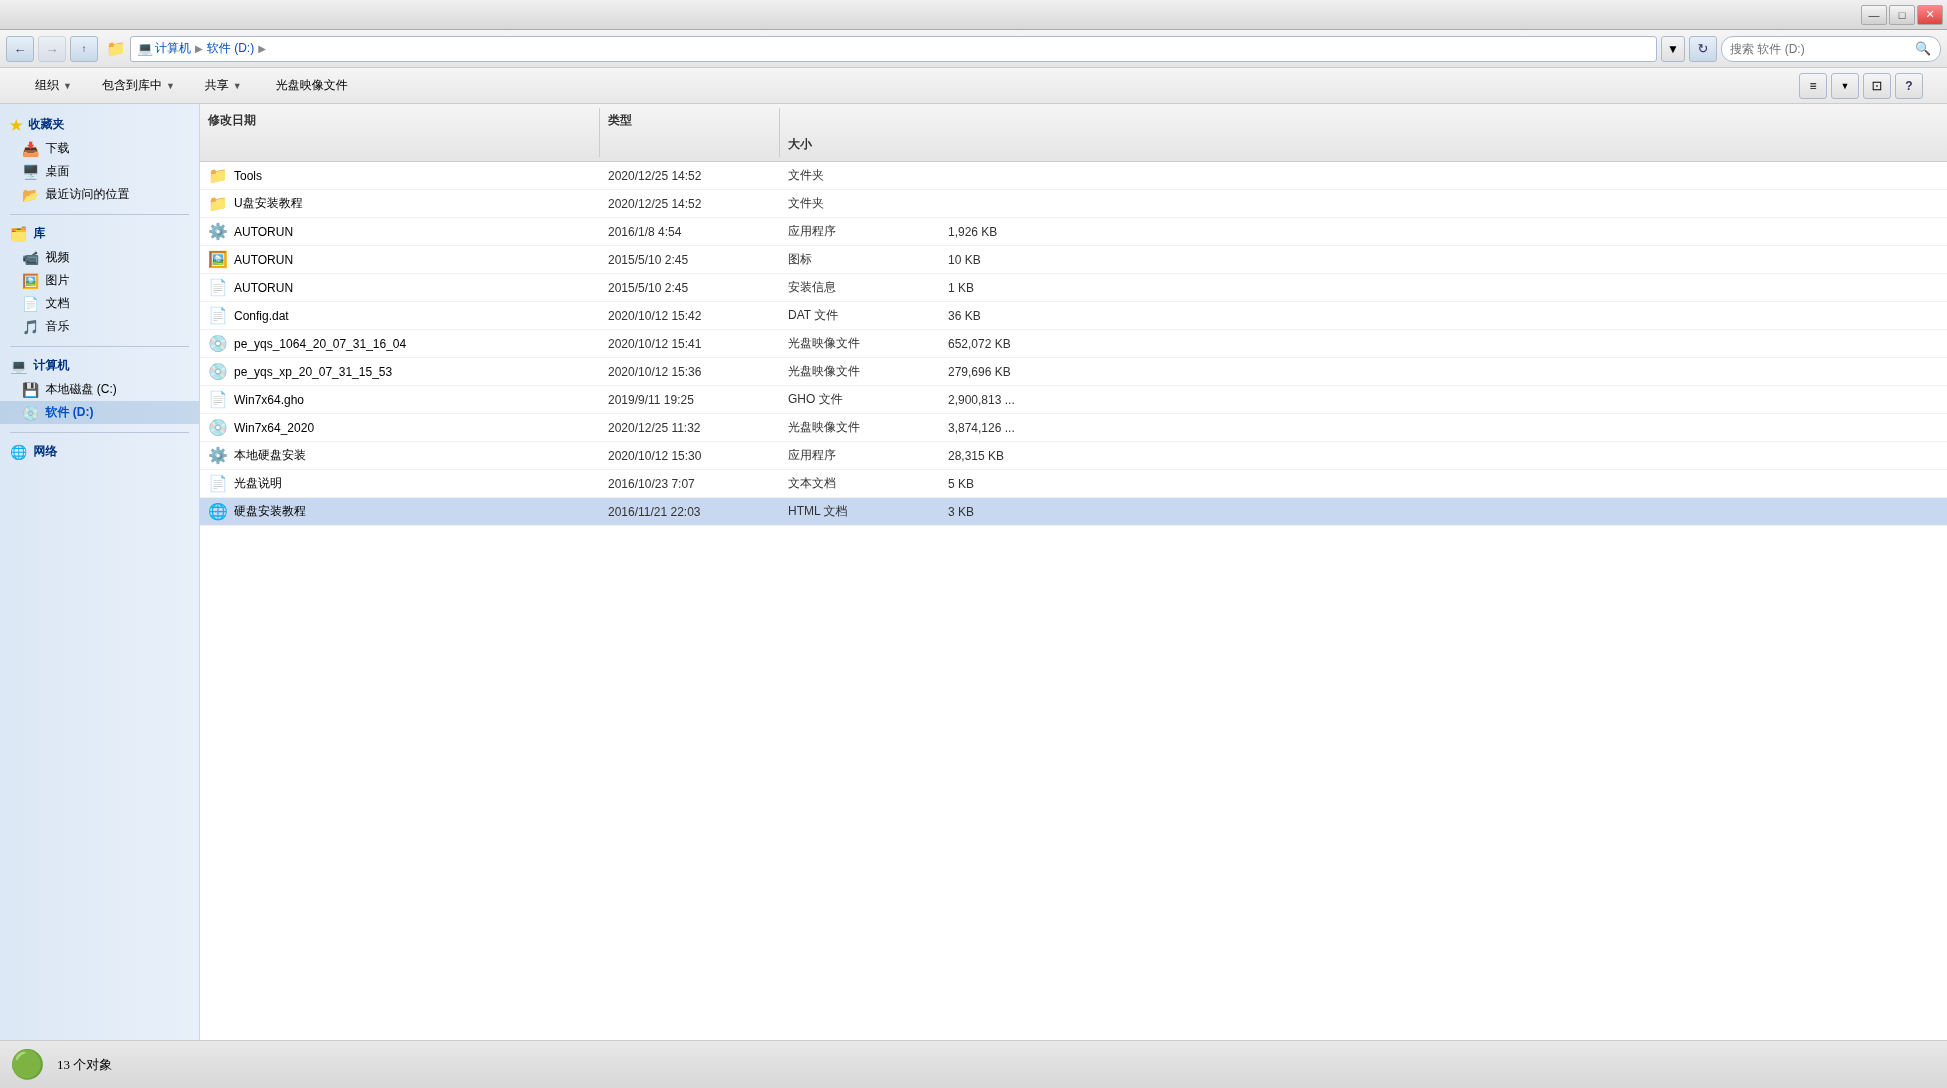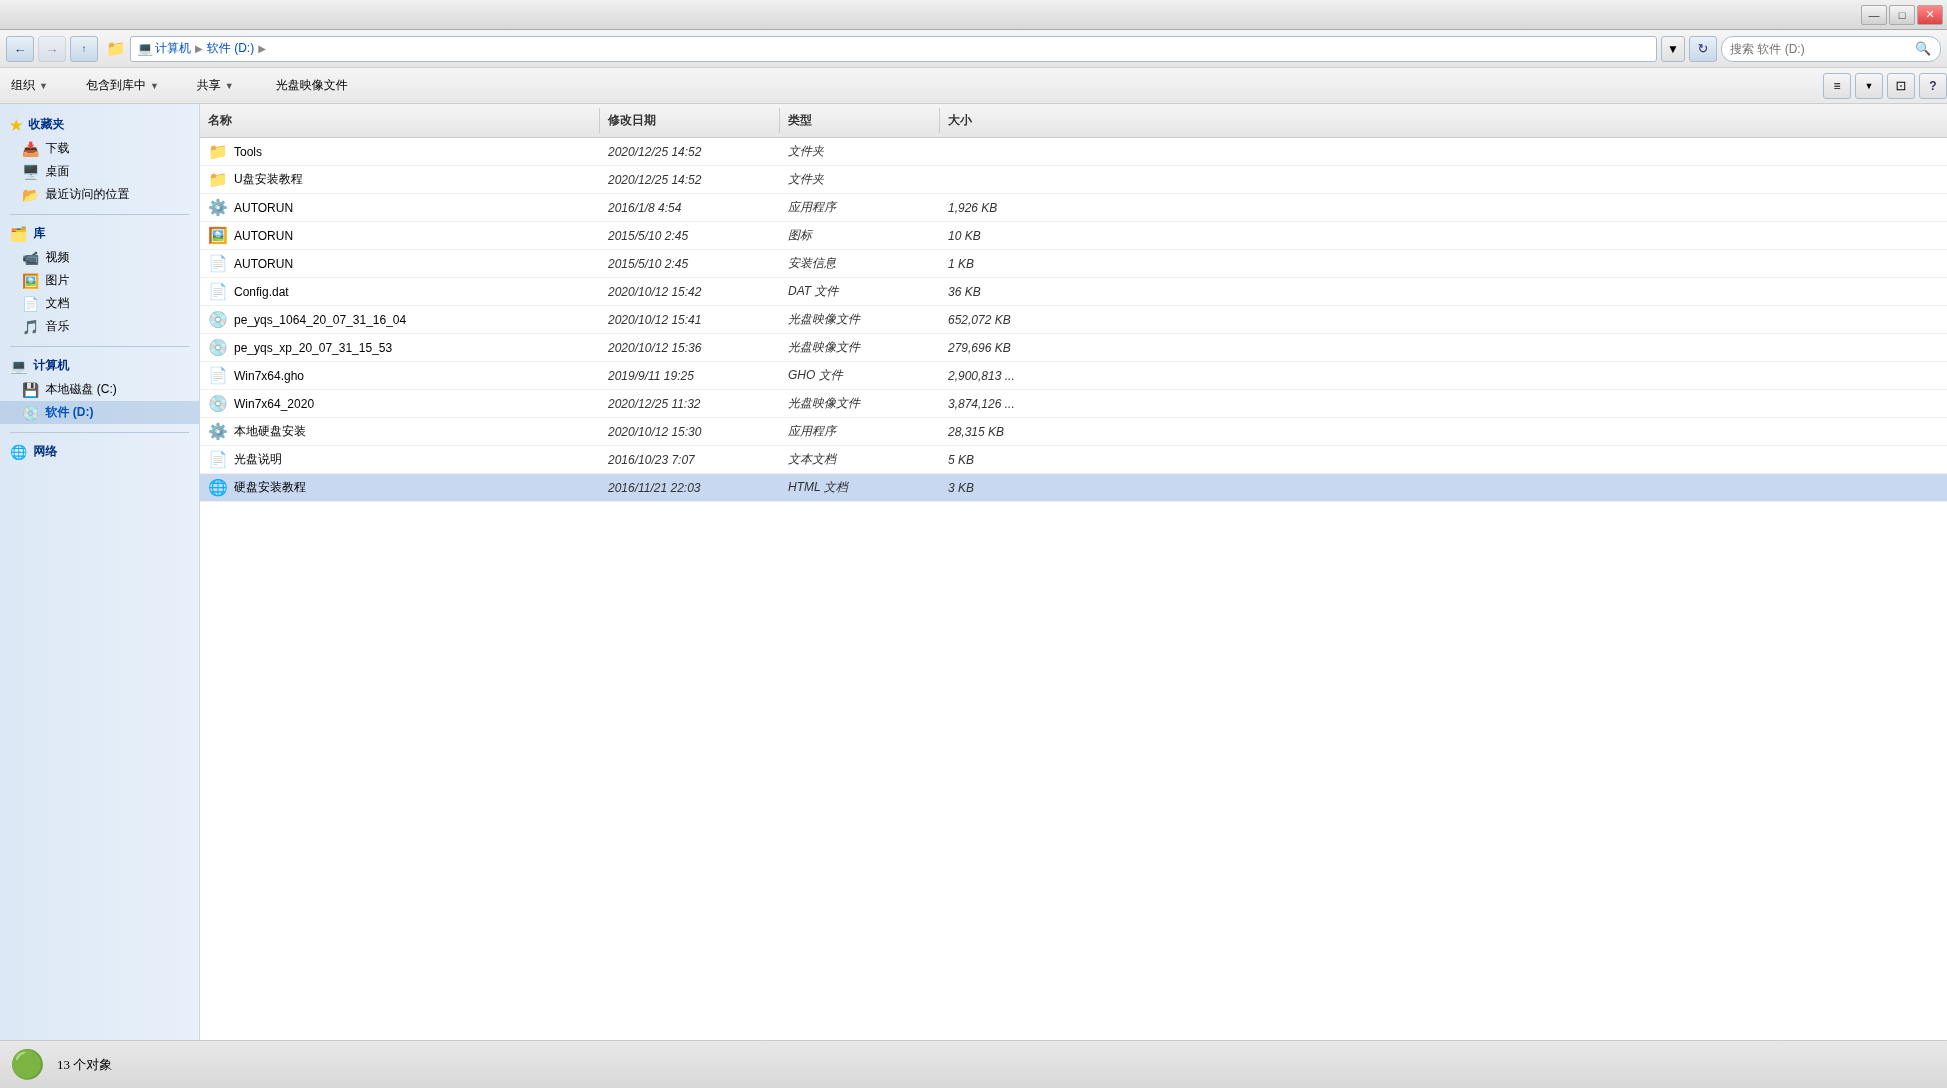--- a/index.html
+++ b/index.html
@@ -89,22 +89,22 @@
     }
     .search-icon { color: #888; font-size: 13px; }
 
     
     .toolbar {
       height: 36px;
       background: linear-gradient(to bottom, #f5f5f5, #e8e8e8);
       border-bottom: 1px solid #ccc;
       display: flex;
       align-items: center;
-      padding: 0 0;
-      gap: 16px;
+      padding: 0 24px;
+      gap: 8px;
     }
     .tool-btn {
       height: 28px;
       padding: 0 10px;
       background: transparent;
       border: 1px solid transparent;
       border-radius: 3px;
       cursor: pointer;
       display: flex; align-items: center; gap: 4px;
       color: #000; font-size: 12px;
@@ -186,42 +186,42 @@
       background: linear-gradient(to bottom, #f5f5f5, #e5e5e5);
       border-bottom: 1px solid #ccc;
       padding: 4px 0;
     }
     .col-header {
       padding: 4px 8px;
       font-weight: bold; color: #333;
       border-right: 1px solid #ccc;
       cursor: pointer;
     }
-    .col-header:last-child { border-right: none; }
+    .col-header:last-child { border-right: none; margin-top: 24px; }
     .file-list-body {
       flex: 1;
       overflow-y: auto;
       background: #fff;
     }
     .file-row {
       display: grid;
       grid-template-columns: 400px 180px 160px 120px;
       align-items: center;
       border-bottom: 1px solid #f0f0f0;
       cursor: pointer;
     }
     .file-row.selected { background: #c8d8f0; }
     .file-name-cell {
       display: flex; align-items: center; gap: 6px;
       padding: 4px 8px;
     }
     .file-icon { font-size: 16px; width: 20px; text-align: center; flex-shrink: 0; }
     .file-name { color: #000; }
     .file-date, .file-type, .file-size {
-      padding: 4px 8px; color: #333; font-style: italic;
+      padding: 4px 8px; color: #333;
     }
     .file-size { padding-right: 16px; }
 
     
     .status-bar {
       height: 48px;
       background: linear-gradient(to bottom, #e8e8e8, #d8d8d8);
       border-top: 1px solid #ccc;
       display: flex;
       align-items: center;
@@ -374,21 +374,20 @@
         <span style="font-size:14px;">🌐</span>
         <span>网络</span>
       </div>
     </div>
 
   </div>
 
   <div class="file-area">
 
     <div class="file-list-header">
-      <div class="col-header">名称</div>
       <div class="col-header">修改日期</div>
       <div class="col-header">类型</div>
       <div class="col-header">大小</div>
     </div>
 
     <div class="file-list-body" id="file-list-body">
     <div class="file-row">
       <div class="file-name-cell">
         <span class="file-icon">📁</span>
         <span class="file-name">Tools</span>

